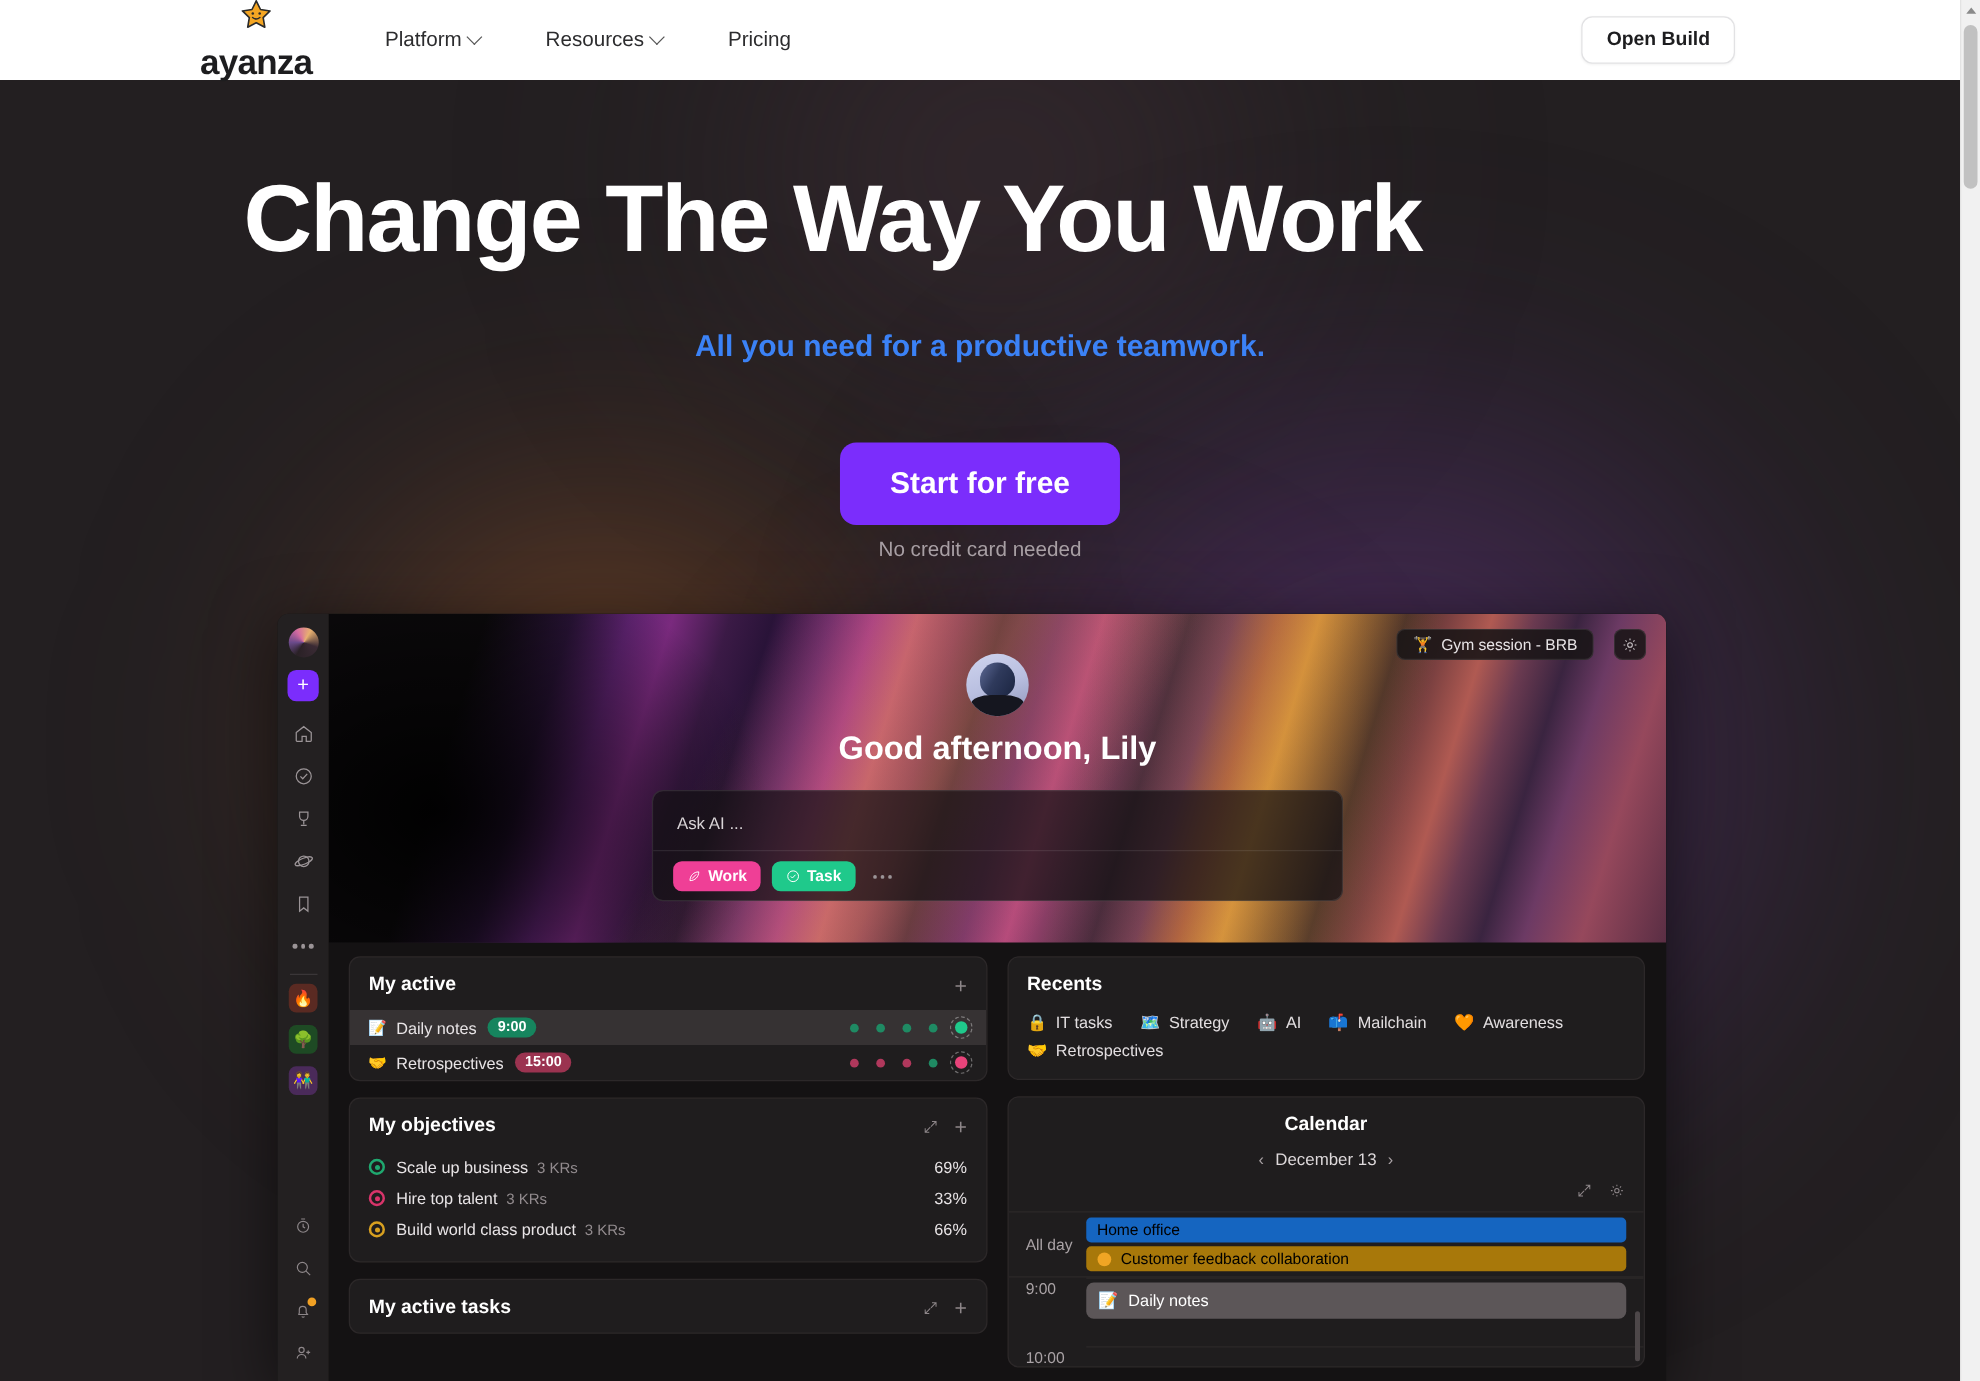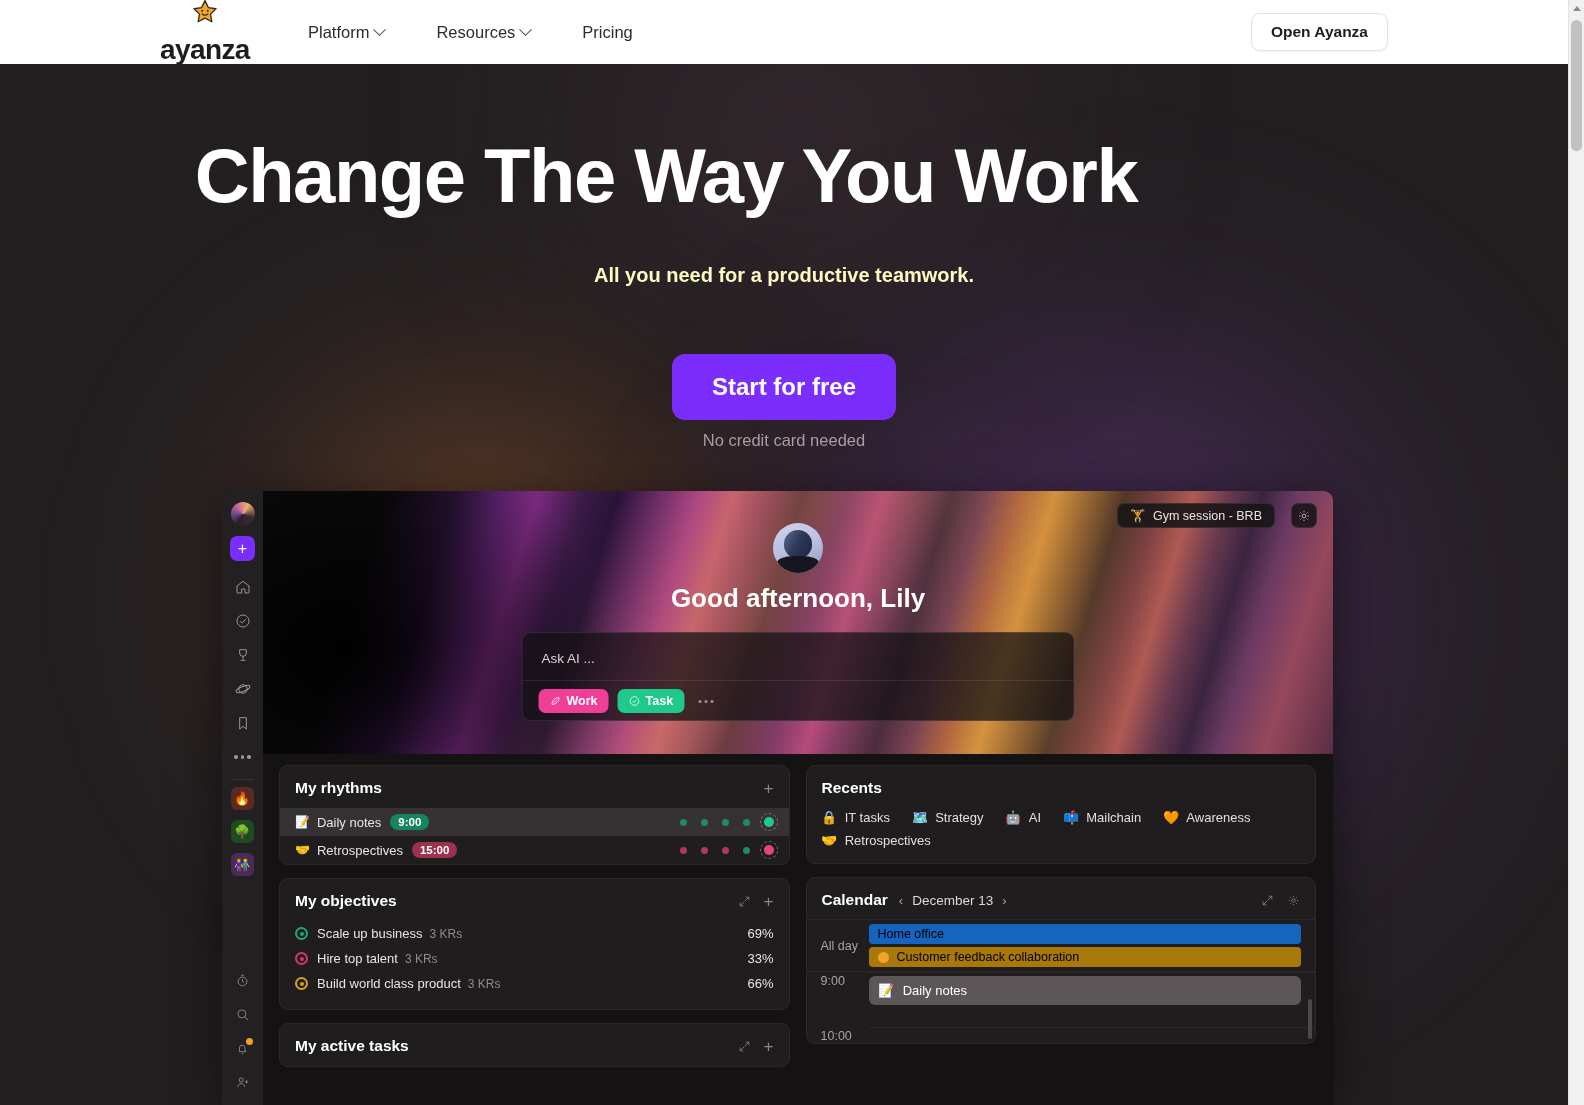--- a/index.html
+++ b/index.html
@@ -112,23 +112,23 @@
     text-align: center;
     font-size: 76px;
     font-weight: 700;
     letter-spacing: -1.5px;
     color: #ffffff;
     line-height: 1.05;
   }
   #hero-sub {
     position: absolute; left: 0; top: 200px; width: 1568px;
     text-align: center;
-    font-size: 20px;
+    font-size: 24px;
     font-weight: 700;
-    color: #fef9c3;
+    color: #3b82f6;
   }
   #cta {
     position: absolute;
     left: 50%; top: 290px;
     transform: translateX(-50%);
     padding: 19px 40px;
     background: #7b2dfc;
     border: none;
     border-radius: 13px;
     color: #fff;
@@ -377,21 +377,21 @@
 
   
   #objectives-body { padding: 0 15px 13px; }
   .obj-row { display: flex; align-items: center; height: 25px; font-size: 13px; color: #e8e4e6; cursor: pointer; }
   .target { width: 13px; height: 13px; border-radius: 50%; border: 2px solid; margin-right: 9px; position: relative; flex: 0 0 13px; }
   .target::after { content: ""; position: absolute; left: 50%; top: 50%; transform: translate(-50%,-50%); width: 4px; height: 4px; border-radius: 50%; background: currentColor; }
   .obj-krs { margin-left: 7px; font-size: 12px; color: #928b8e; }
   .obj-pct { margin-left: auto; font-size: 13px; color: #e8e4e6; }
 
   
-  #cal-head { display: flex; align-items: center; padding: 13px 15px 10px; gap: 11px; }
+  #cal-head { display: flex; align-items: center; padding: 13px 15px 10px; gap: 11px; flex-direction: column; }
   #cal-nav { display: flex; align-items: center; gap: 9px; }
   .cal-arrow { color: #a9a2a5; font-size: 13px; cursor: pointer; line-height: 1; }
   #cal-date { font-size: 13.5px; color: #ddd8da; }
   #cal-body { border-top: 1px solid #2c2829; }
   #allday-row { display: flex; align-items: stretch; padding: 4px 0 4px 0; border-bottom: 1px solid #2c2829; }
   #allday-label { width: 62px; flex: 0 0 62px; display: flex; align-items: center; padding-left: 14px; font-size: 12.5px; color: #a9a2a5; }
   #allday-events { flex: 1; display: flex; flex-direction: column; gap: 3px; padding-right: 14px; }
   .evt { height: 20px; display: flex; align-items: center; padding: 0 9px; border-radius: 4px; font-size: 12.5px; color: #000000; cursor: pointer; }
   .evt-blue { background: #1565c0; }
   .evt-amber { background: #a8780a; }
@@ -449,21 +449,21 @@
       </div>
       <div class="nav-link">
         <span>Resources</span>
         <span class="chev"></span>
       </div>
       <div class="nav-link">
         <span>Pricing</span>
       </div>
     </div>
 
-    <button id="open-app-btn">Open Ayanza</button>
+    <button id="open-app-btn">Open Build</button>
   </div>
 
   <div id="hero">
     <div class="glow" id="glow-top"></div>
     <div class="glow" id="glow-orange"></div>
     <div class="glow" id="glow-purple"></div>
     <div class="glow" id="glow-magenta"></div>
 
     <div id="hero-title">Change The Way You Work</div>
     <div id="hero-sub">All you need for a productive teamwork.</div>
@@ -602,21 +602,21 @@
             </div>
           </div>
         </div>
 
         <div id="dash">
 
           <div class="col">
 
             <div class="card">
               <div class="card-head">
-                <span class="card-title">My rhythms</span>
+                <span class="card-title">My active</span>
                 <span class="card-head-actions">
                   <span class="plus-ico">+</span>
                 </span>
               </div>
 
               <div class="rhythm-row active">
                 <span class="rhythm-emoji">📝</span>
                 <span>Daily notes</span>
                 <span class="time-badge badge-green">9:00</span>
                 <span class="dots">

